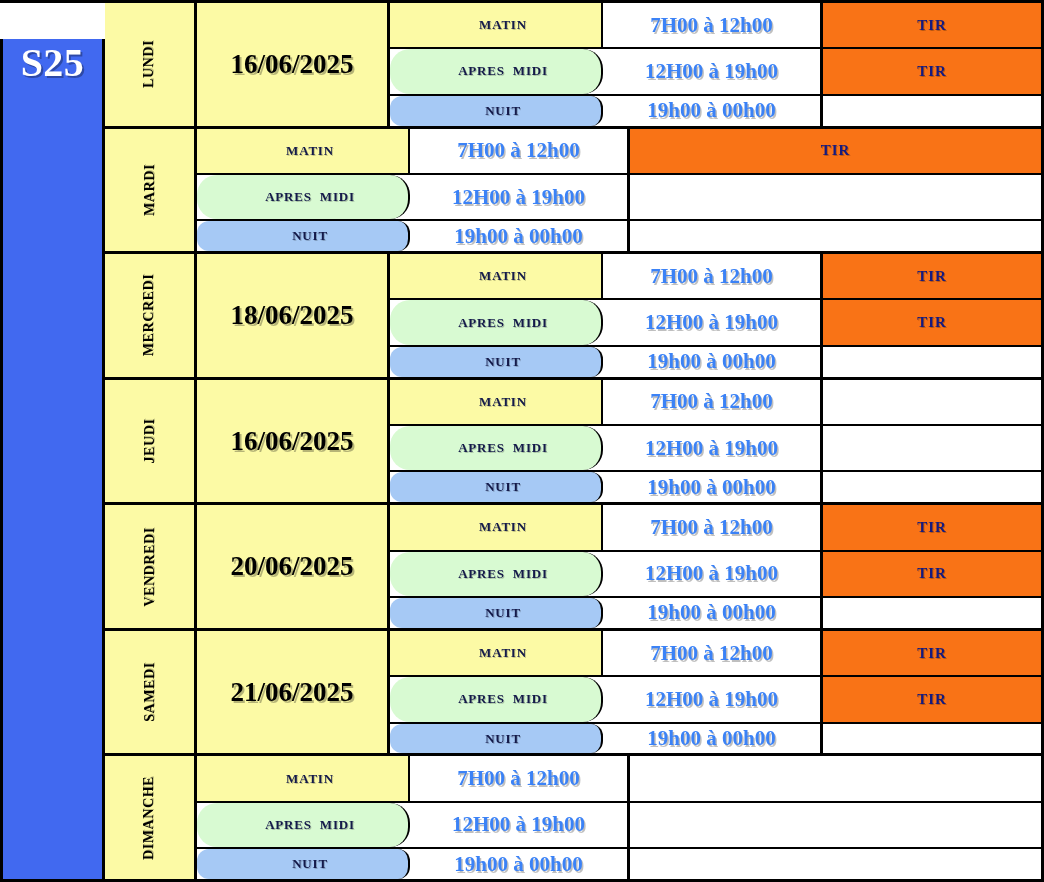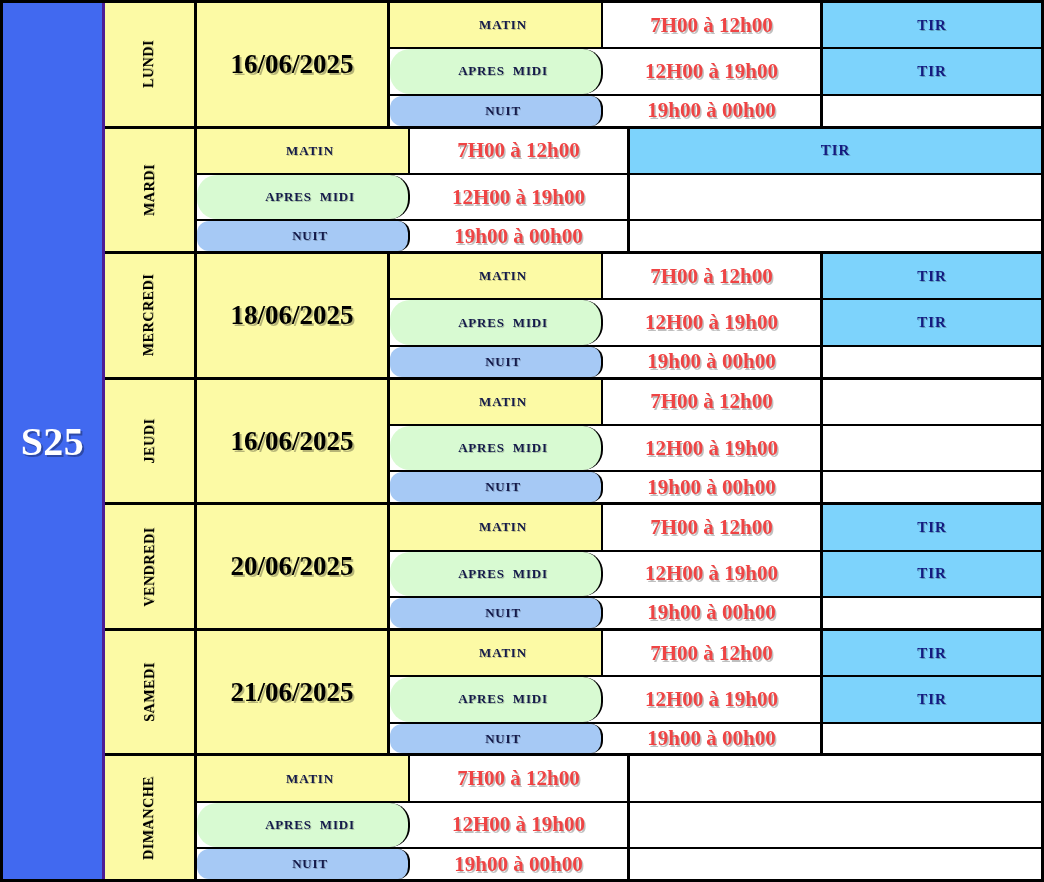--- a/index.html
+++ b/index.html
@@ -24,25 +24,25 @@
     border-bottom: 3px solid #000;
     background: #ffffff;
   }
 
   
   .week-col {
     width: 105px;
     flex: 0 0 105px;
     background: #4169F0;
     display: flex;
-    align-items: center;
     justify-content: center;
     box-sizing: border-box;
     border-left: 3px solid #000;
-    border-right: 3px solid #4c1d95;
+    border-right: 3px solid #000000;
+    margin-top: 36px;
   }
   .week-label {
     color: #ffffff;
     font-weight: bold;
     font-size: 40px;
     letter-spacing: 0.5px;
     text-shadow: 2px 2px 0 rgba(0,0,0,0.30);
     font-family: "Liberation Serif", serif;
   }
 
@@ -155,21 +155,21 @@
     width: 220px;
     flex: 0 0 220px;
     background: #ffffff;
     display: flex;
     align-items: center;
     justify-content: center;
     box-sizing: border-box;
     border-right: 3px solid #000;
     font-weight: bold;
     font-size: 21px;
-    color: #ef4444;
+    color: #3b82f6;
     text-shadow: 1.5px 1.5px 0 rgba(0,0,0,0.25);
     font-family: "Liberation Serif", serif;
     white-space: nowrap;
   }
 
   .tir-cell {
     flex: 1 1 auto;
     background: #ffffff;
     display: flex;
     align-items: center;
@@ -178,21 +178,21 @@
     border-right: 3px solid #000;
     font-weight: bold;
     font-size: 15px;
     letter-spacing: 1px;
     color: #141A80;
     text-shadow: 1px 1px 0 rgba(0,0,0,0.25);
     font-family: "Liberation Serif", serif;
     min-width: 0;
   }
   .tir-cell.filled {
-    background: #7dd3fc;
+    background: #f97316;
   }
 </style>
 </head>
 <body>
 
 <div id="planning">
 
   <div class="week-col">
     <span class="week-label">S25</span>
   </div>

